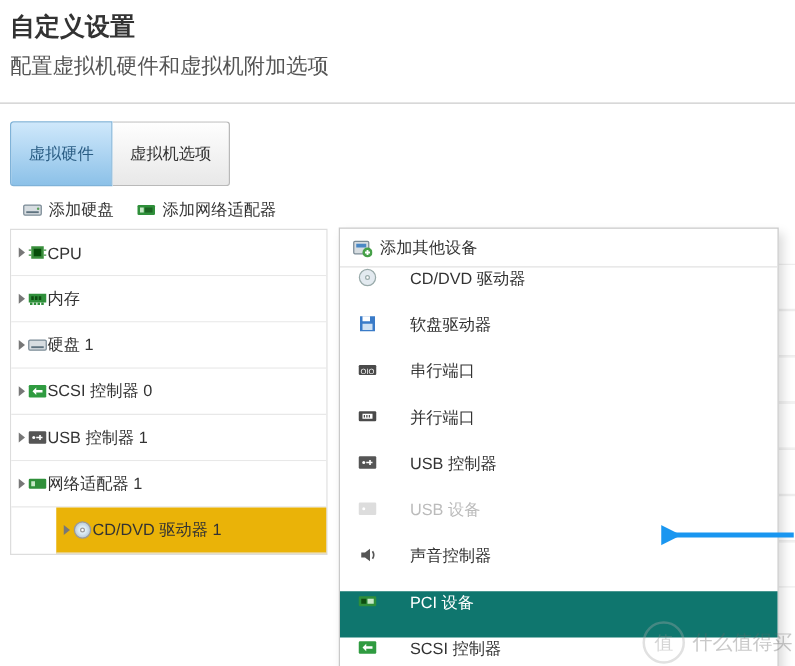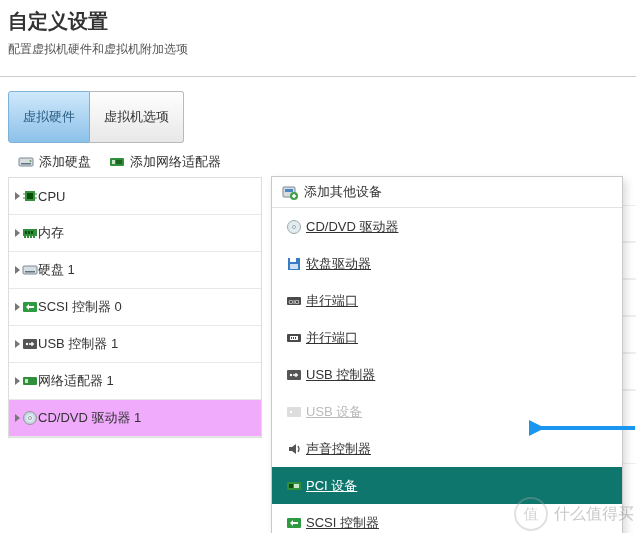--- a/index.html
+++ b/index.html
@@ -8,21 +8,21 @@
     font-size: 13px;
     color: #333;
     background: #fff;
     width: 636px;
     height: 533px;
     overflow: hidden;
     position: relative;
   }
   .header { padding: 8px 8px 12px 8px; }
   .title { font-size: 20px; font-weight: bold; color: #333; margin-bottom: 6px; }
-  .subtitle { font-size: 12px; color: #555; }
+  .subtitle { font-size: 17px; color: #555; }
   .divider { border-top: 1px solid #ccc; margin: 6px 0 14px 0; }
 
   .tabs { display: flex; margin: 0 8px 10px 8px; }
   .tab {
     padding: 16px 14px;
     font-size: 13px;
     border: 1px solid #b9b9b9;
     background: linear-gradient(#fefefe,#e8e8e8);
     cursor: pointer;
     color: #333;
@@ -52,21 +52,21 @@
     align-items: center;
     height: 37px;
     border-bottom: 1px solid #e8e8e8;
     padding: 0 6px 0 6px;
     gap: 0;
     font-size: 13px;
     color: #333;
     cursor: pointer;
     background: #fff;
   }
-  .hw-row.sel { background: #f0abfc; }
+  .hw-row.sel { background: #eab308; margin-left: 36px; }
   .caret {
     width: 0; height: 0;
     border-top: 4px solid transparent;
     border-bottom: 4px solid transparent;
     border-left: 5px solid #777;
     margin-right: 2px;
   }
 
   .dropdown {
     position: absolute;
@@ -81,28 +81,26 @@
     display: flex;
     align-items: center;
     gap: 6px;
     padding: 6px 10px;
     font-size: 13px;
     border-bottom: 1px solid #e2e2e2;
     cursor: pointer;
   }
   .dd-item {
     display: flex;
-    align-items: center;
-    gap: 4px;
+    gap: 26px;
     padding: 0 14px;
     height: 37px;
     font-size: 13px;
     color: #333;
     cursor: pointer;
-    text-decoration: underline;
   }
   .dd-item.disabled { color: #bbb; cursor: default; }
   .dd-item.hi { background: #0f766e; color: #fff; }
 
   .right-col {
     position: absolute;
     left: 572px;
     top: 28px;
     width: 56px;
   }

